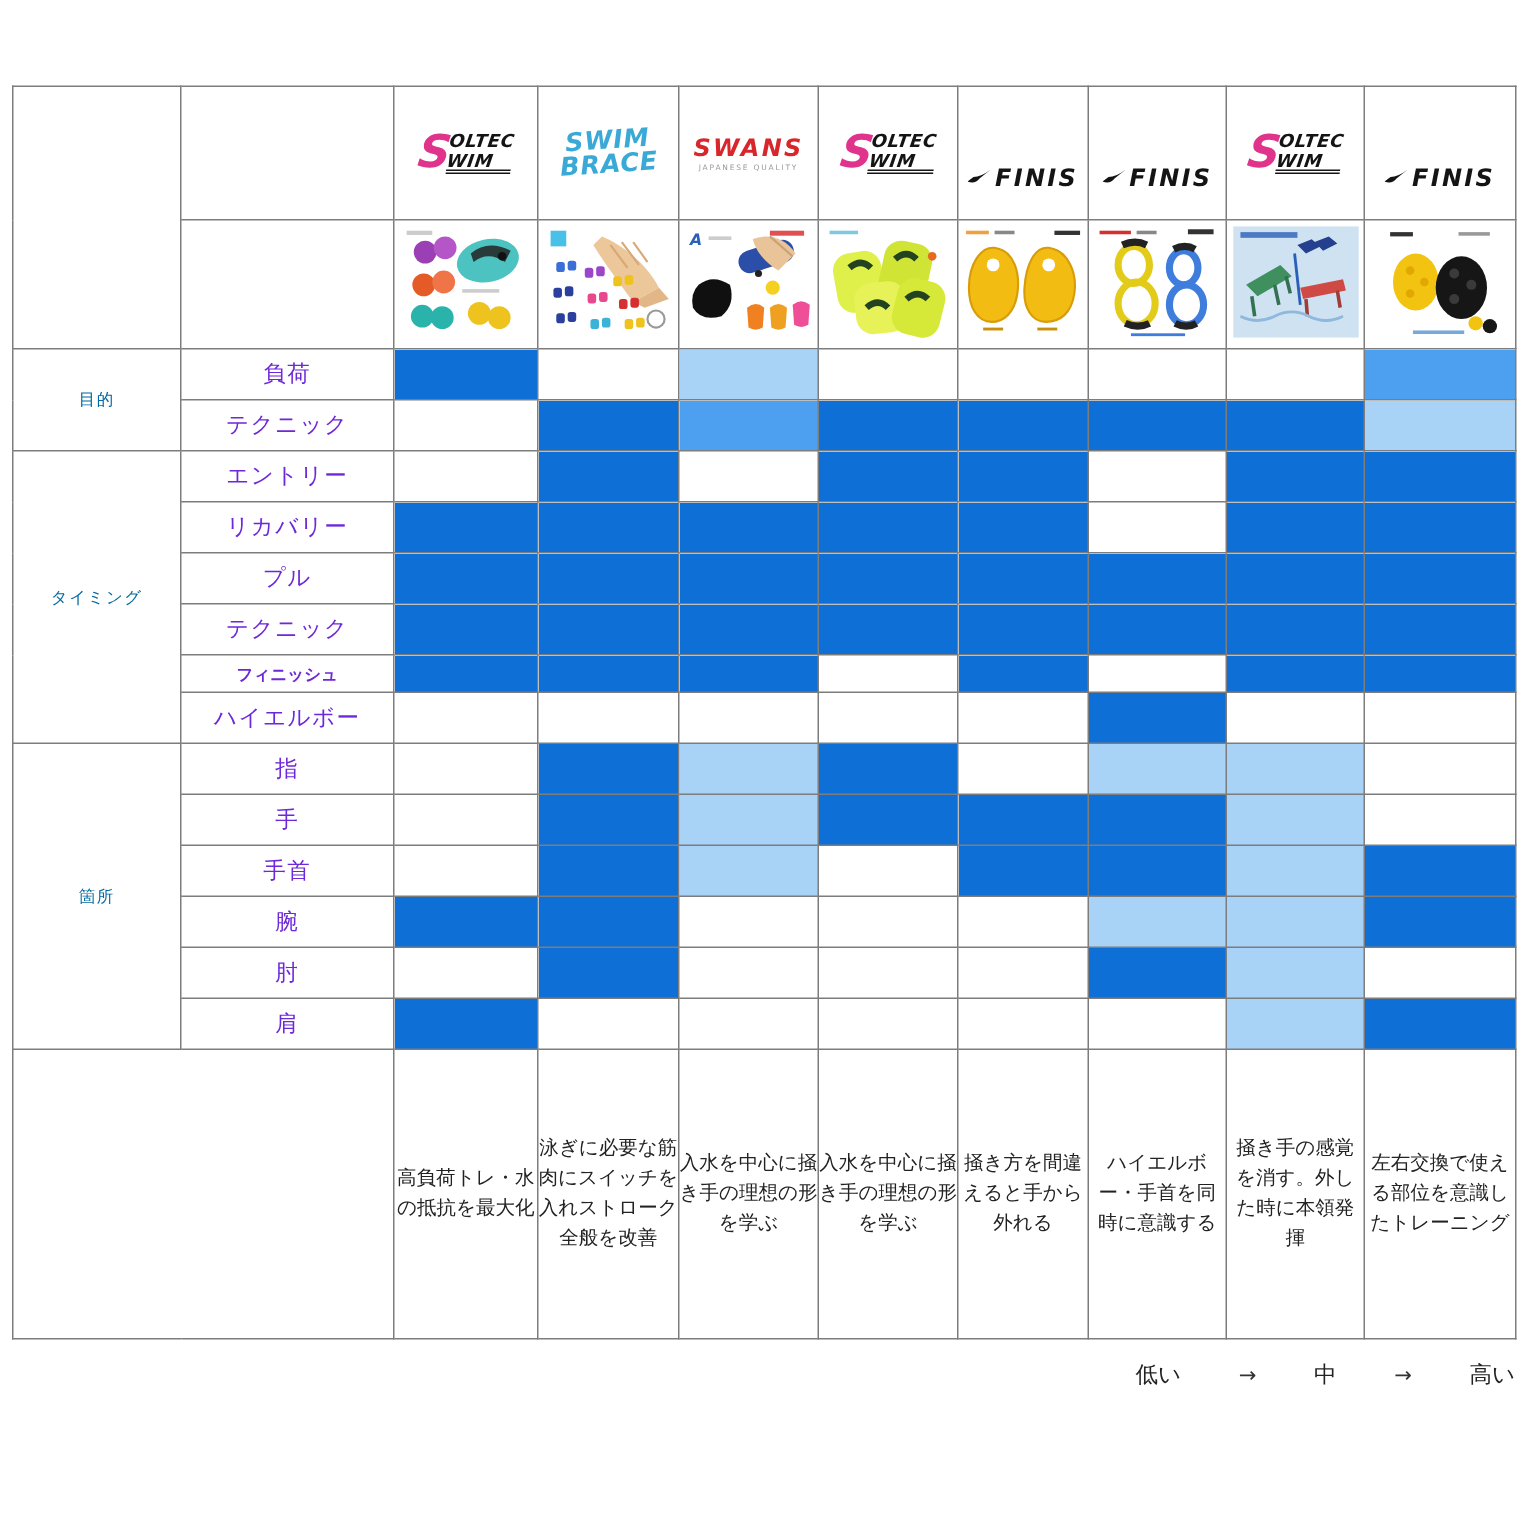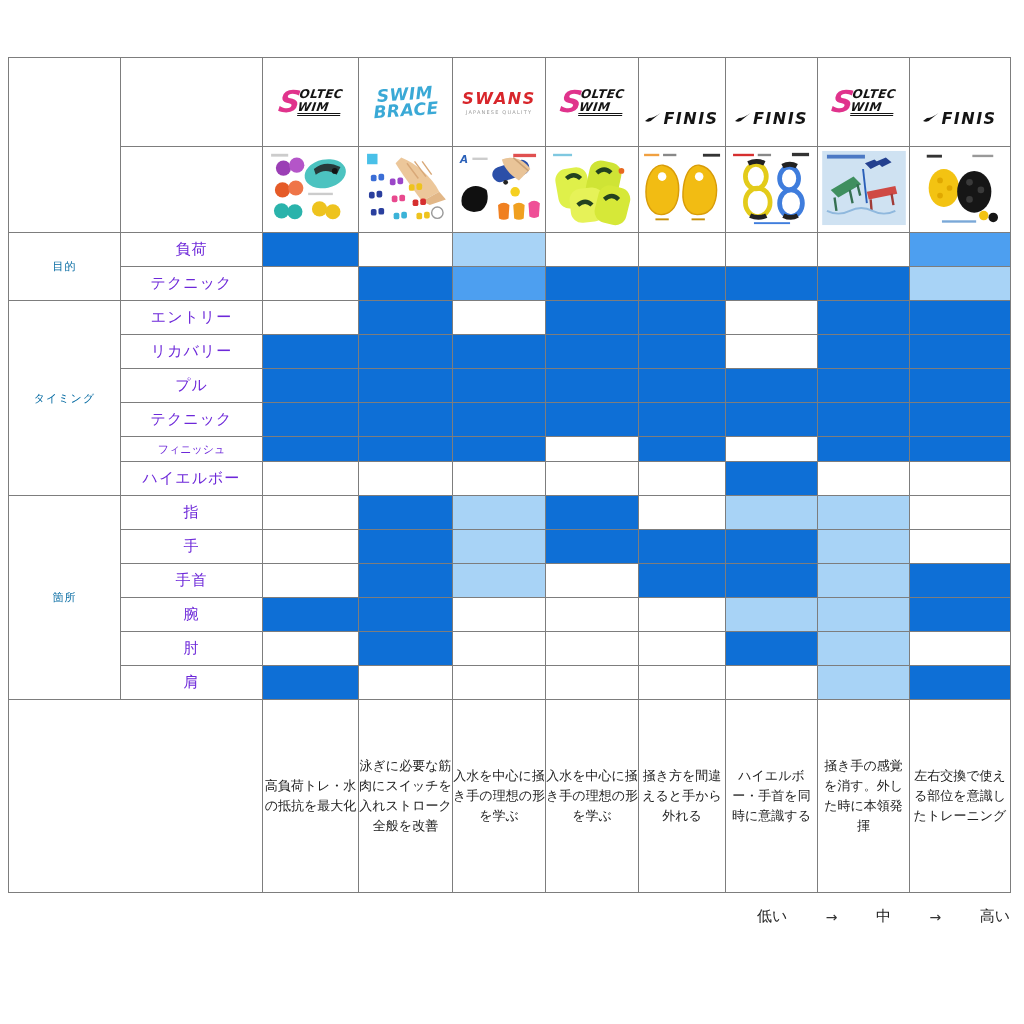--- a/index.html
+++ b/index.html
@@ -12,21 +12,21 @@
   table.matrix td{border:1px solid #7d7d7d;padding:0;overflow:hidden;}
 
   .r-maker{height:89px;}
   .r-paddle{height:86px;}
   .r-val{height:34px;}
   .r-small{height:25px;}
   .r-desc{height:193px;}
 
   td.glabel{font-size:11px;color:#0369a1;text-align:center;vertical-align:middle;letter-spacing:1px;background:#fff;}
   td.rlabel{font-size:15px;color:#6d28d9;text-align:center;vertical-align:middle;letter-spacing:1px;background:#fff;}
-  td.rlabel.small{font-size:11px;letter-spacing:0;}
+  td.rlabel.small{font-size:11px;letter-spacing:0;font-weight:bold;}
   td.cell{background:#fff;}
   td.logo-cell,td.img-cell{background:#fff;text-align:center;vertical-align:middle;}
   td.desc-cell{font-size:13px;color:#222;text-align:center;vertical-align:middle;
                padding:4px 3px;line-height:1.55;word-break:break-all;background:#fff;}
   td.desc-left{background:#fff;}
 
   
   .lg{display:flex;align-items:center;justify-content:center;width:100%;height:100%;}
   .lg-soltec{transform:skewX(-8deg);}
   .soltec-s{color:#e0338c;font-size:30px;font-weight:bold;font-style:italic;line-height:0.8;margin-right:-2px;}

